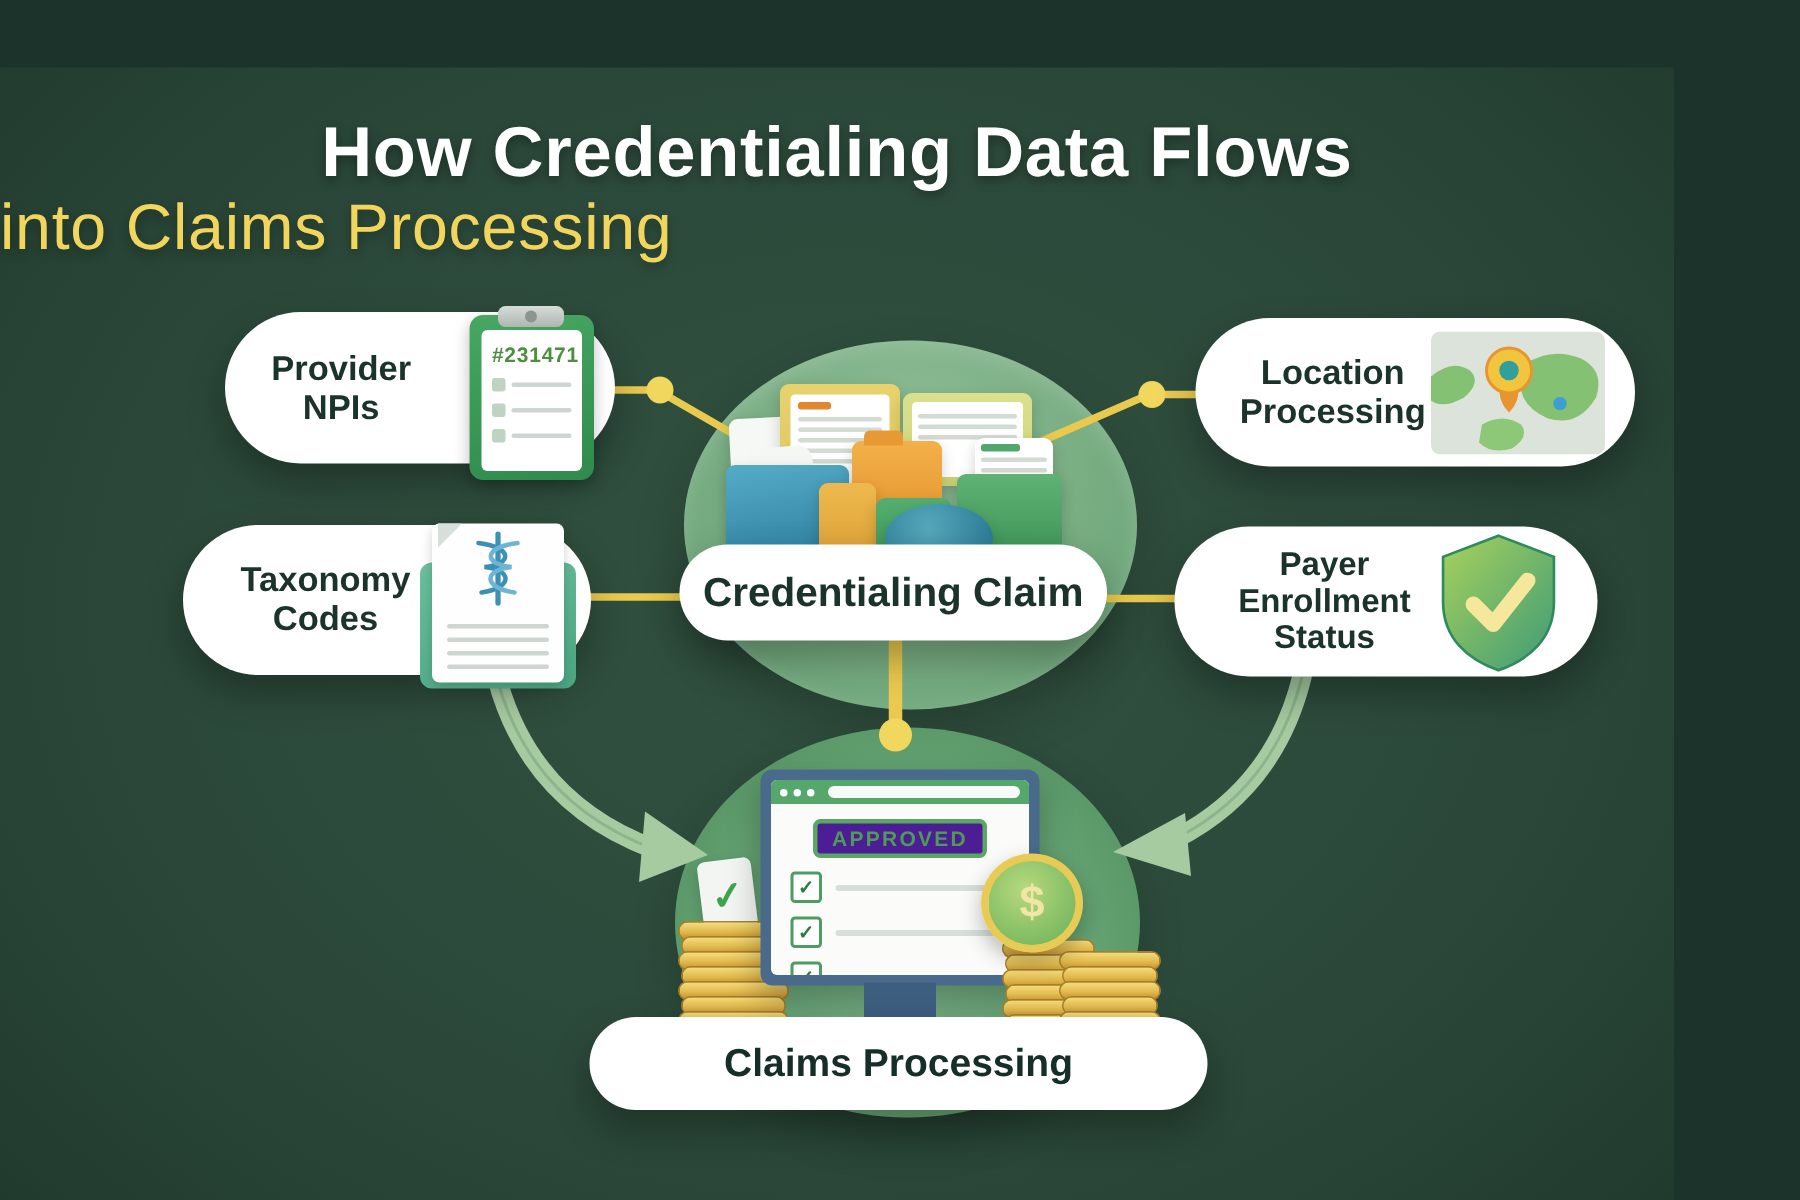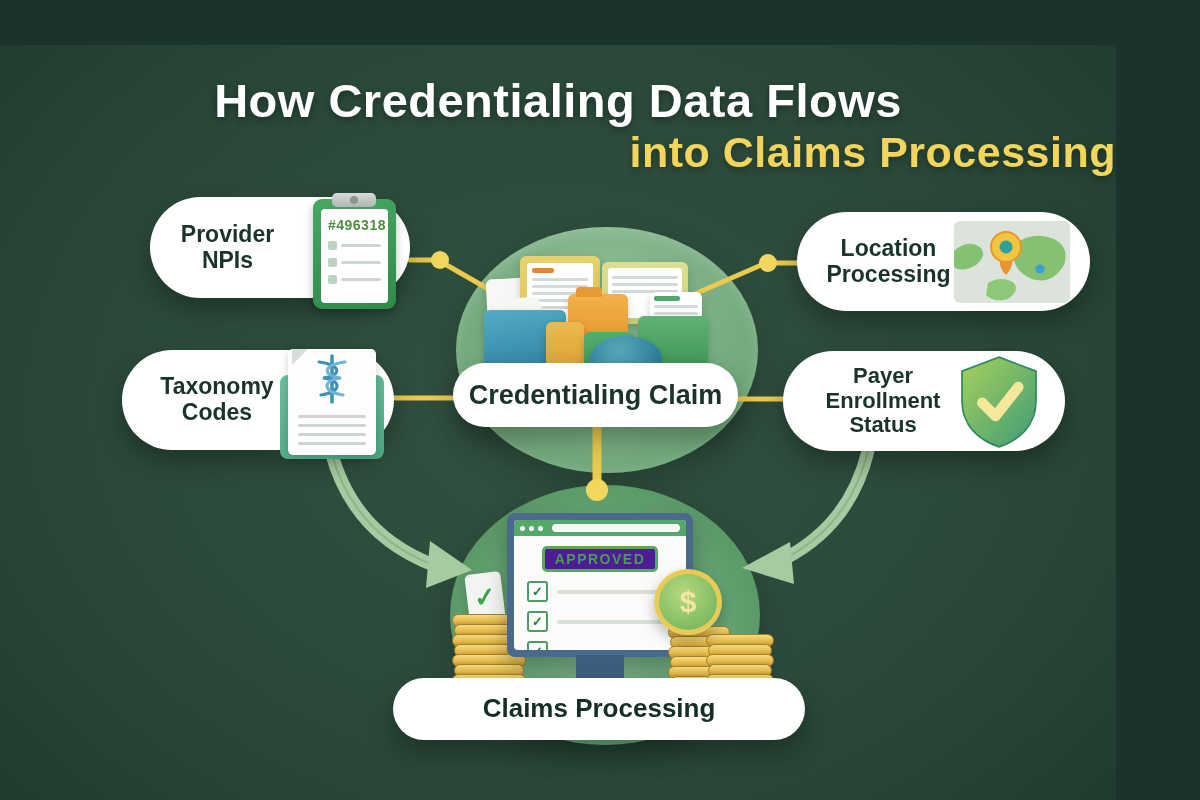--- a/index.html
+++ b/index.html
@@ -6,22 +6,22 @@
   .canvas{
     position:relative;width:1116px;height:800px;overflow:hidden;
     font-family:"Liberation Sans",sans-serif;
     background:radial-gradient(ellipse at 50% 45%, #31513F 0%, #2C4A3B 50%, #264234 78%, #20382D 100%);
     margin-top:45px;
   }
   
   .title1{position:absolute;top:28px;left:0;width:100%;text-align:center;
     font-size:47px;font-weight:800;color:var(--title-primary,#fff);letter-spacing:.5px;
     text-shadow:0 3px 7px rgba(0,0,0,.35);}
-  .title2{position:absolute;top:83px;left:0;width:100%;text-align:right;
-    font-size:43px;font-weight:700;color:var(--accent-yellow,#F2D55C);letter-spacing:.5px;
+  .title2{position:absolute;top:83px;left:0;width:100%;text-align:left;
+    font-size:43px;font-weight:400;color:var(--accent-yellow,#F2D55C);letter-spacing:.5px;
     text-shadow:0 3px 7px rgba(0,0,0,.3);}
   .footer-tag{position:absolute;top:720px;left:0;width:100%;text-align:center;
     font-size:35px;font-weight:800;color:var(--accent-yellow,#F2D55C);letter-spacing:.4px;
     text-shadow:0 3px 6px rgba(0,0,0,.3);}
   
   .hub-circle{position:absolute;left:456px;top:182px;width:302px;height:246px;border-radius:50%;
     background:radial-gradient(ellipse at 50% 32%, #8FBE97 0%, #7DB086 45%, #6FA77B 80%, #7BB186 100%);
     box-shadow:0 16px 34px rgba(0,0,0,.2), inset 0 4px 14px rgba(255,255,255,.18);}
   .claims-circle{position:absolute;left:450px;top:440px;width:310px;height:260px;border-radius:50%;
     background:radial-gradient(ellipse at 50% 58%, #7FB68B 0%, #6AA878 45%, #549262 85%, #4E8C5D 100%);
@@ -31,21 +31,21 @@
   .yline{stroke:var(--connector-yellow,#E9C94E);stroke-width:5;fill:none;stroke-linecap:round;}
   .yline.thick{stroke-width:9;}
   .ydot{fill:#F2D75E;stroke:none;}
   .arrow-stroke{stroke:var(--arrow-green,#A7CBA1);stroke-width:13;fill:none;stroke-linecap:round;}
   .arrow-core{stroke:#6F9B74;stroke-width:2;fill:none;opacity:.45;}
   .arrow-head{fill:var(--arrow-green,#A7CBA1);}
   
   .pill{position:absolute;background:var(--pill-background,#fff);border-radius:60px;z-index:20;
     box-shadow:0 12px 26px rgba(0,0,0,.3);display:flex;align-items:center;}
   .pill-label{font-weight:700;color:var(--pill-text,#1B332B);text-align:center;line-height:1.12;}
-  .pill-npis{left:150px;top:152px;width:260px;height:101px;justify-content:flex-end;padding:0 14px 0 28px;box-sizing:border-box;gap:36px;}
+  .pill-npis{left:150px;top:163px;width:260px;height:101px;justify-content:flex-end;padding:0 14px 0 28px;box-sizing:border-box;gap:36px;}
   .pill-npis .pill-label{font-size:23px;width:112px;}
   .pill-location{left:797px;top:167px;width:293px;height:99px;justify-content:space-between;padding:0 20px 0 26px;box-sizing:border-box;}
   .pill-location .pill-label{font-size:23px;width:148px;}
   .pill-taxonomy{left:122px;top:305px;width:272px;height:100px;justify-content:space-between;padding:0 14px 0 30px;box-sizing:border-box;}
   .pill-taxonomy .pill-label{font-size:23px;width:130px;}
   .pill-payer{left:783px;top:306px;width:282px;height:100px;justify-content:space-between;padding:0 22px 0 28px;box-sizing:border-box;}
   .pill-payer .pill-label{font-size:22px;width:145px;}
   .pill-hub{left:453px;top:318px;width:285px;height:64px;justify-content:center;z-index:22;}
   .pill-hub .pill-label{font-size:27px;font-weight:800;}
   .pill-claims{left:393px;top:633px;width:412px;height:62px;justify-content:center;z-index:22;}
@@ -259,21 +259,21 @@
         <span>$</span>
       </div>
   </div>
 
   <div class="pill pill-npis">
     <div class="pill-label">Provider NPIs</div>
     <div class="clipboard">
       <div class="cb-board"></div>
       <div class="cb-clip"></div>
       <div class="cb-paper">
-        <div class="npi-row">#496318</div>
+        <div class="npi-row">#231471</div>
         <div class="doc-line-row">
             <span class="doc-mini"></span>
             <span class="doc-line"></span>
           </div>
         <div class="doc-line-row">
             <span class="doc-mini"></span>
             <span class="doc-line"></span>
           </div>
         <div class="doc-line-row">
             <span class="doc-mini"></span>

